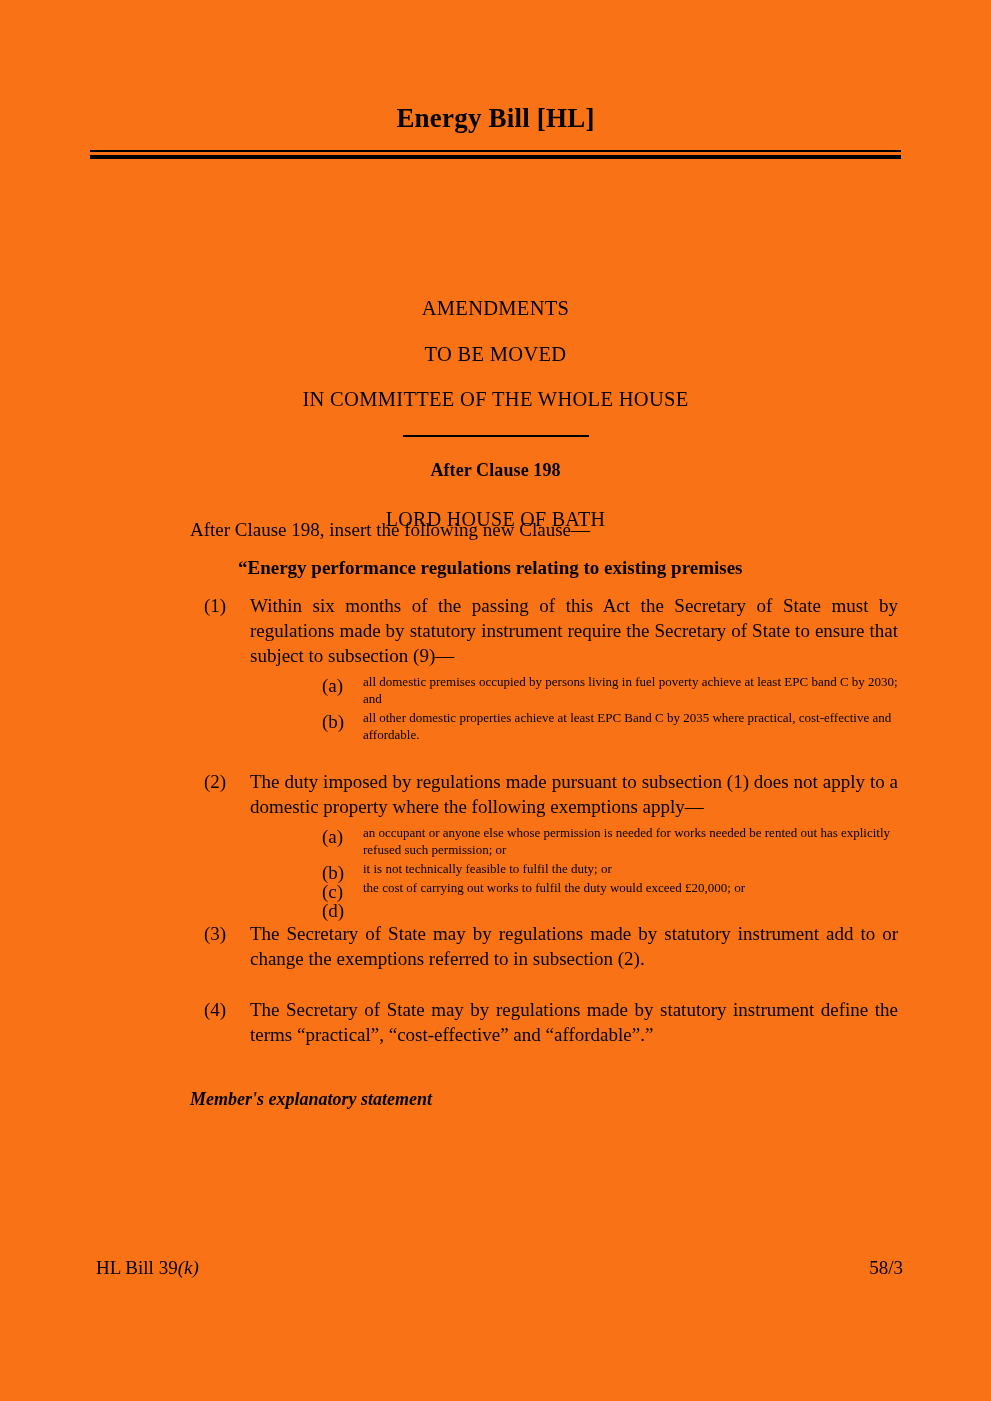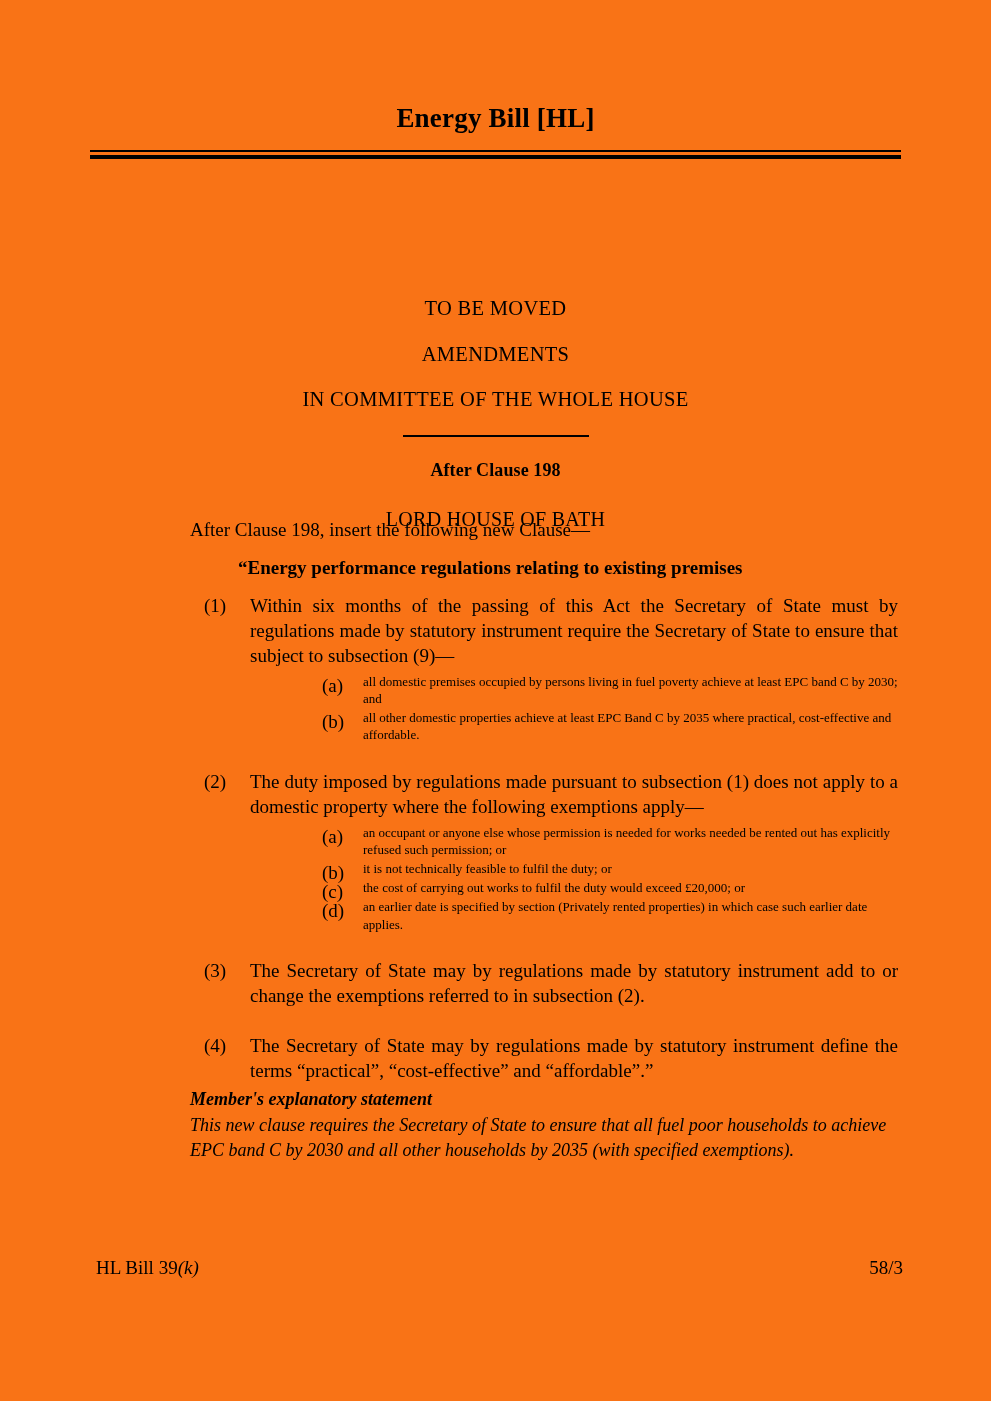--- a/index.html
+++ b/index.html
@@ -223,22 +223,22 @@
   <div class="masthead">
     <h1 class="bill-title">Energy Bill [HL]</h1>
     <div class="double-rule">
       <div class="rule-thin"></div>
       <div class="rule-gap"></div>
       <div class="rule-thick"></div>
     </div>
   </div>
 
   <div class="headings">
+    <div class="heading-line">AMENDMENTS</div>
     <div class="heading-line">TO BE MOVED</div>
-    <div class="heading-line">AMENDMENTS</div>
     <div class="heading-line">IN COMMITTEE OF THE WHOLE HOUSE</div>
     <div class="short-rule"></div>
     <div class="clause-anchor">After Clause 198</div>
     <div class="member-name">LORD HOUSE OF BATH</div>
   </div>
 
   <div class="body-block">
 
     <p class="intro-line">After Clause 198, insert the following new Clause—</p>
 
@@ -272,21 +272,20 @@
         <div class="para">
           <span class="marker">(b)</span>
           <div class="text">it is not technically feasible to fulfil the duty; or</div>
         </div>
         <div class="para">
           <span class="marker">(c)</span>
           <div class="text">the cost of carrying out works to fulfil the duty would exceed £20,000; or</div>
         </div>
         <div class="para">
           <span class="marker">(d)</span>
-          <div class="text">an earlier date is specified by section (Privately rented properties) in which case such earlier date applies.</div>
         </div>
       </div>
     </div>
 
     <div class="gap-after-paras"></div>
 
     <div class="subsection">
       <span class="marker">(3)</span>
       <div class="text last-line-tight">The Secretary of State may by regulations made by statutory instrument add to or change the exemptions referred to in subsection (2).</div>
     </div>
@@ -295,21 +294,20 @@
 
     <div class="subsection">
       <span class="marker">(4)</span>
       <div class="text last-line-tight">The Secretary of State may by regulations made by statutory instrument define the terms “practical”, “cost-effective” and “affordable”.”</div>
     </div>
 
   </div>
 
   <div class="explanatory">
     <p class="explanatory-heading">Member's explanatory statement</p>
-    <p class="explanatory-text">This new clause requires the Secretary of State to ensure that all fuel poor households to achieve EPC band C by 2030 and all other households by 2035 (with specified exemptions).</p>
   </div>
 
   <div class="footer">
     <div class="bill-ref"><span>HL Bill 39</span><span class="suffix">(k)</span></div>
     <div class="page-ref">58/3</div>
   </div>
 
 </div>
 
 </body></html>

